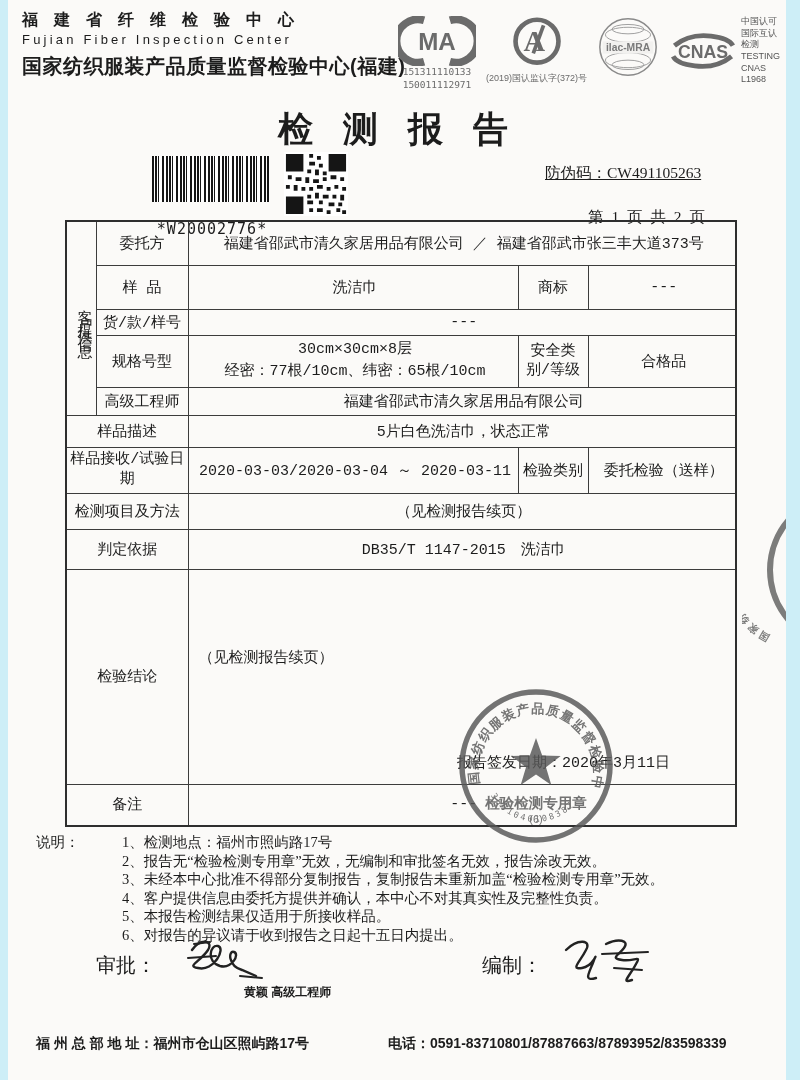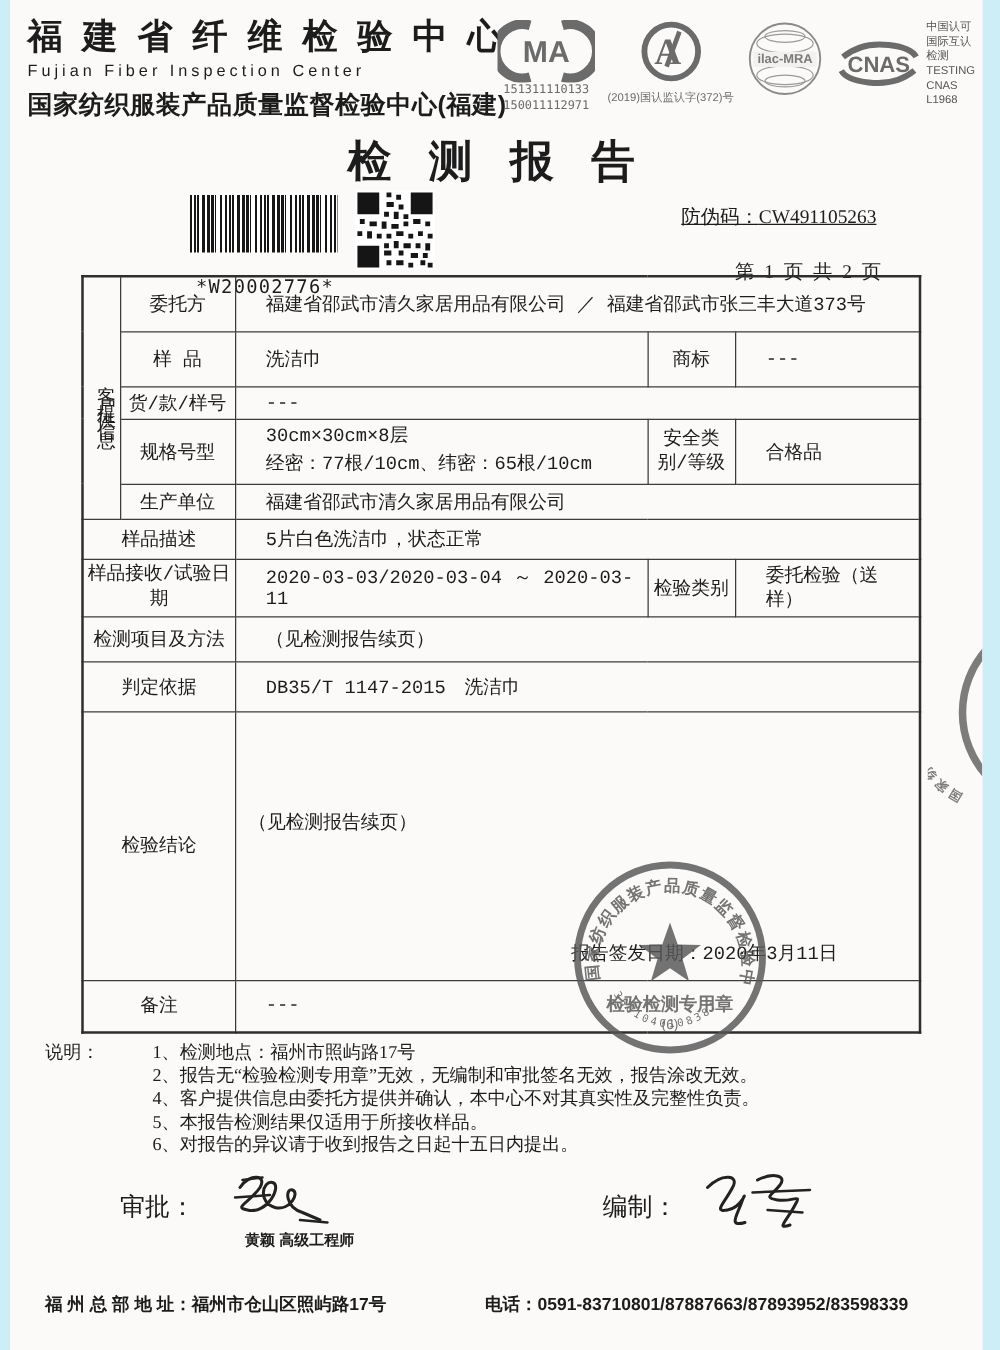--- a/index.html
+++ b/index.html
@@ -8,21 +8,21 @@
     background:#fbfaf8;
     font-family:"Liberation Serif", serif;
     color:#1c1c1c;
   }
   .edge{position:absolute;background:#cdeef7;z-index:50;}
   .edge-left{left:0;top:0;width:8px;height:1080px;}
   .edge-right{left:786px;top:0;width:14px;height:1080px;}
 
   
   .hdr{position:absolute;left:22px;top:10px;width:372px;}
-  .hdr .cn1{font-family:Liberation Sans, sans-serif;font-weight:bold;font-size:28px;letter-spacing:16px;white-space:nowrap;}
+  .hdr .cn1{font-family:Liberation Sans, sans-serif;font-weight:bold;font-size:16px;letter-spacing:16px;white-space:nowrap;}
   .hdr .en1{font-family:"Liberation Sans",sans-serif;font-size:13px;letter-spacing:3.2px;white-space:nowrap;margin-top:1px;}
   .hdr .cn2{font-family:"Liberation Sans",sans-serif;font-weight:bold;font-size:20px;letter-spacing:0.5px;white-space:nowrap;margin-top:6px;}
   .hdr .en2{font-family:"Liberation Sans",sans-serif;font-size:10.6px;white-space:nowrap;margin-top:2px;}
 
   .logos{position:absolute;left:398px;top:16px;width:380px;display:flex;align-items:flex-start;gap:10px;}
   .logo-blk{display:flex;flex-direction:column;align-items:center;color:#6b6b6b;}
   .logo-cap{font-family:"DejaVu Sans Mono",monospace;font-size:9.5px;line-height:1.35;color:#6b6b6b;white-space:nowrap;}
   .cnas-side{font-family:"Liberation Sans",sans-serif;font-size:9px;line-height:1.3;color:#555;margin-left:4px;}
 
   
@@ -34,42 +34,42 @@
   .qr{position:absolute;left:284px;top:152px;}
   .security{position:absolute;left:545px;top:163px;font-size:15.5px;white-space:nowrap;text-decoration:underline;}
   .pageinfo{position:absolute;left:588px;top:207px;font-size:15.5px;letter-spacing:2px;white-space:nowrap;}
 
   
   .tbl-wrap{position:absolute;left:65px;top:220px;width:740px;font-family:Liberation Mono, monospace;}
   table{border-collapse:collapse;table-layout:fixed;width:670px;font-size:15px;}
   td{border:1px solid #3c3c3c;padding:2px 6px;vertical-align:middle;}
   table{border:2px solid #2e2e2e;}
   td.lab{text-align:center;padding:2px 2px;}
-  td.val{text-align:left;padding-left:24px;}
+  td.val{text-align:center;padding-left:10px;}
   .vert{writing-mode:vertical-rl;text-orientation:upright;letter-spacing:7px;text-align:center;margin:0 auto;font-size:15px;}
   .two-line{line-height:1.45;}
   .concl-cell{position:relative;vertical-align:top;}
   .concl-text{position:absolute;left:10px;top:78px;}
   .issue-date{position:absolute;left:392px;top:533px;font-size:15px;white-space:nowrap;z-index:5;}
 
   
   .stamp-main{position:absolute;left:455px;top:686px;z-index:6;opacity:.82;}
   .stamp-edge{position:absolute;left:742px;top:488px;width:44px;height:165px;overflow:hidden;z-index:4;opacity:.8;}
 
   
   .notes{position:absolute;left:36px;top:833px;font-size:14.5px;line-height:1.28;}
   .notes-row{display:flex;gap:28px;}
   .notes-label{width:58px;flex:0 0 58px;}
   .note-line{white-space:nowrap;}
 
   
   .signoff{position:absolute;left:0;top:938px;width:786px;height:80px;}
   .s-label{position:absolute;font-size:20px;font-weight:normal;font-family:"Liberation Sans",sans-serif;}
   .sig{position:absolute;}
-  .sig-cap{position:absolute;font-size:12px;font-weight:bold;font-family:"Liberation Sans",sans-serif;white-space:nowrap;}
+  .sig-cap{position:absolute;font-size:12px;font-weight:bold;font-family:"Liberation Sans",sans-serif;white-space:nowrap;margin-left:48px;}
 
   
   .footer{position:absolute;left:36px;top:1031px;font-family:"Liberation Sans",sans-serif;font-weight:bold;font-size:14px;line-height:1.75;}
   .f-row{display:flex;white-space:nowrap;}
   .f-left{width:352px;flex:0 0 352px;}
 </style>
 </head>
 <body>
 
 <div class="edge edge-left"></div>
@@ -175,21 +175,21 @@
     <tr style="height:52px">
       <td class="lab">规格号型</td>
       <td class="val two-line">
         <div>30cm×30cm×8层</div>
         <div>经密：77根/10cm、纬密：65根/10cm</div>
       </td>
       <td class="lab" style="line-height:1.3">安全类别/等级</td>
       <td class="val">合格品</td>
     </tr>
     <tr style="height:28px">
-      <td class="lab">生产单位</td>
+      <td class="lab">高级工程师</td>
       <td class="val" colspan="3">福建省邵武市清久家居用品有限公司</td>
     </tr>
     <tr style="height:32px">
       <td class="lab" colspan="2">样品描述</td>
       <td class="val" colspan="3">5片白色洗洁巾，状态正常</td>
     </tr>
     <tr style="height:46px">
       <td class="lab" colspan="2" style="line-height:1.35">样品接收/试验日期</td>
       <td class="val">2020-03-03/2020-03-04 ～ 2020-03-11</td>
       <td class="lab">检验类别</td>
@@ -246,20 +246,21 @@
     </text>
   </svg>
 </div>
 
 <div class="notes">
   <div class="notes-row">
     <div class="notes-label">说明：</div>
     <div>
       <div class="note-line">1、检测地点：福州市照屿路17号</div>
       <div class="note-line">2、报告无“检验检测专用章”无效，无编制和审批签名无效，报告涂改无效。</div>
+      <div class="note-line">3、未经本中心批准不得部分复制报告，复制报告未重新加盖“检验检测专用章”无效。</div>
       <div class="note-line">4、客户提供信息由委托方提供并确认，本中心不对其真实性及完整性负责。</div>
       <div class="note-line">5、本报告检测结果仅适用于所接收样品。</div>
       <div class="note-line">6、对报告的异议请于收到报告之日起十五日内提出。</div>
     </div>
   </div>
 </div>
 
 <div class="signoff">
   <div class="s-label" style="left:96px;top:14px;">审批：</div>
   <svg class="sig" style="left:170px;top:-6px;" width="120" height="58" viewBox="0 0 120 58">

